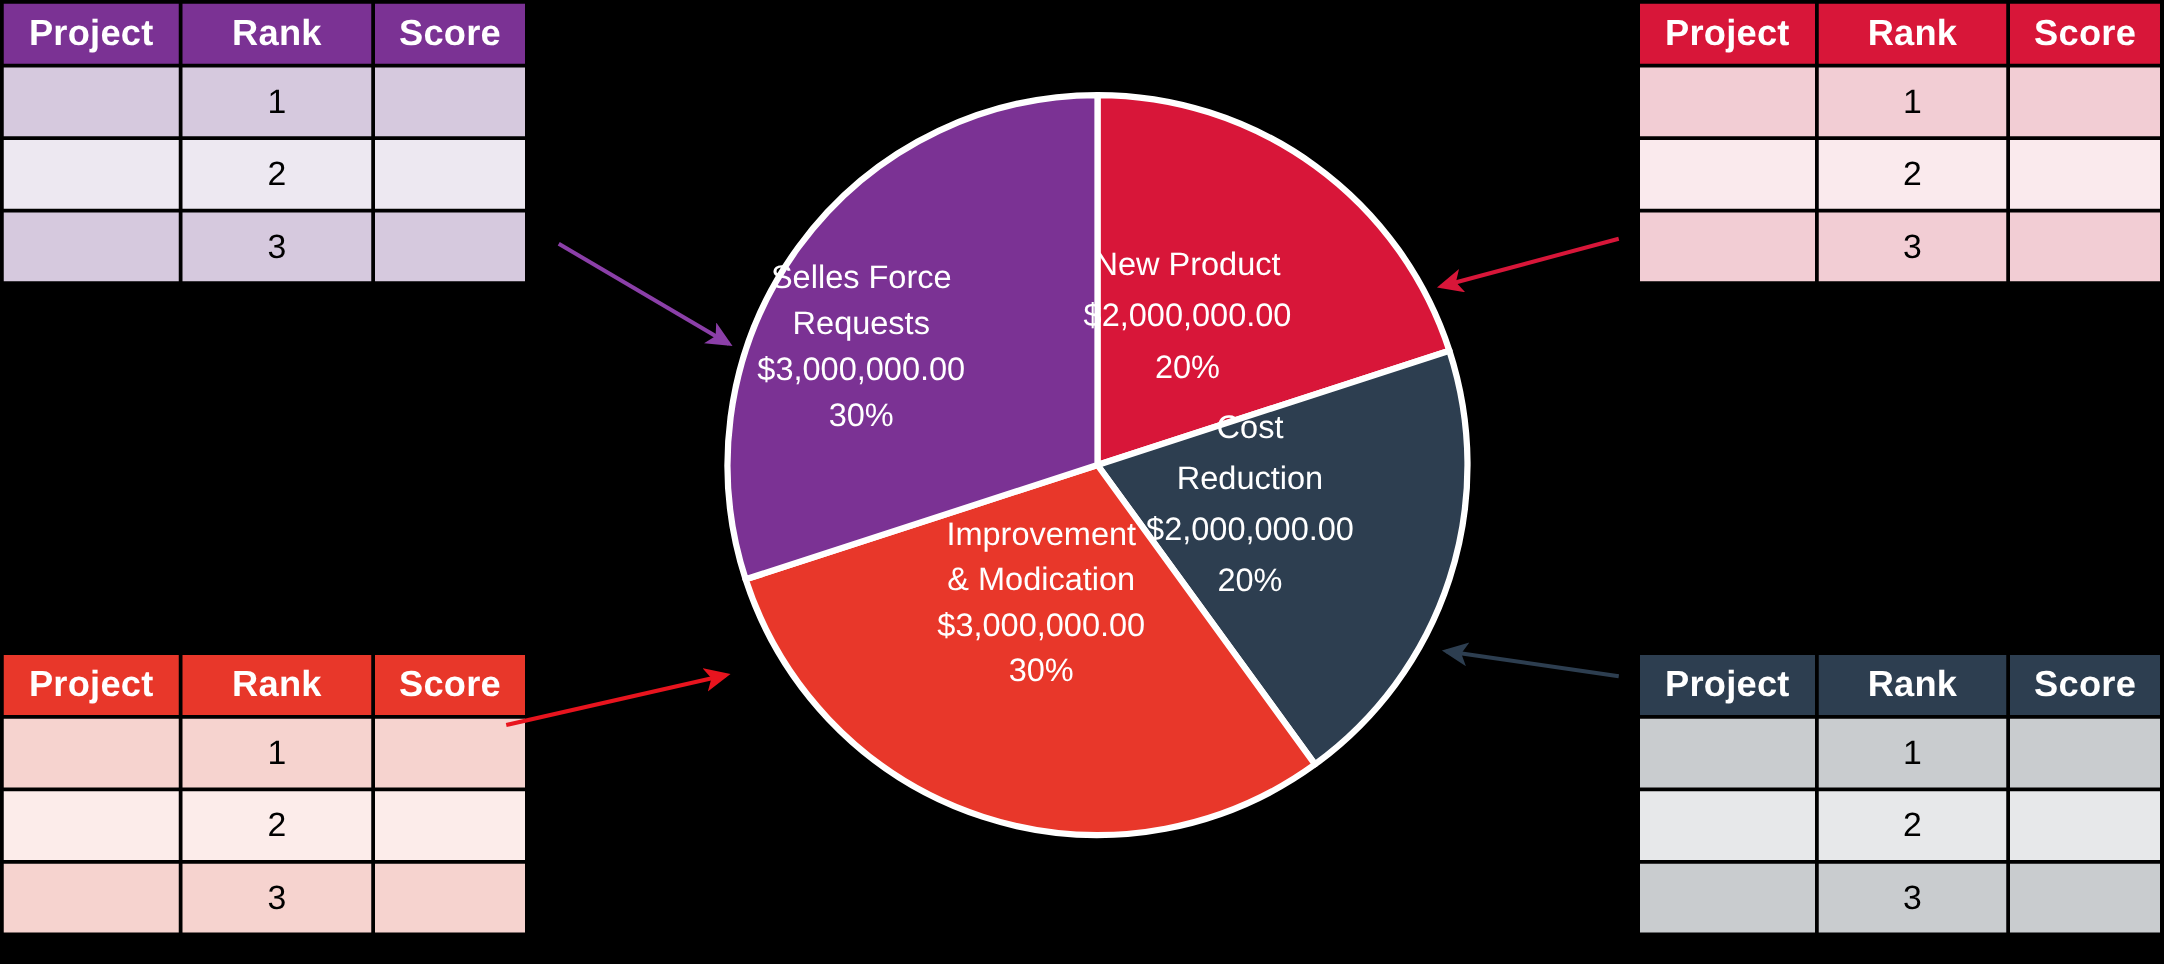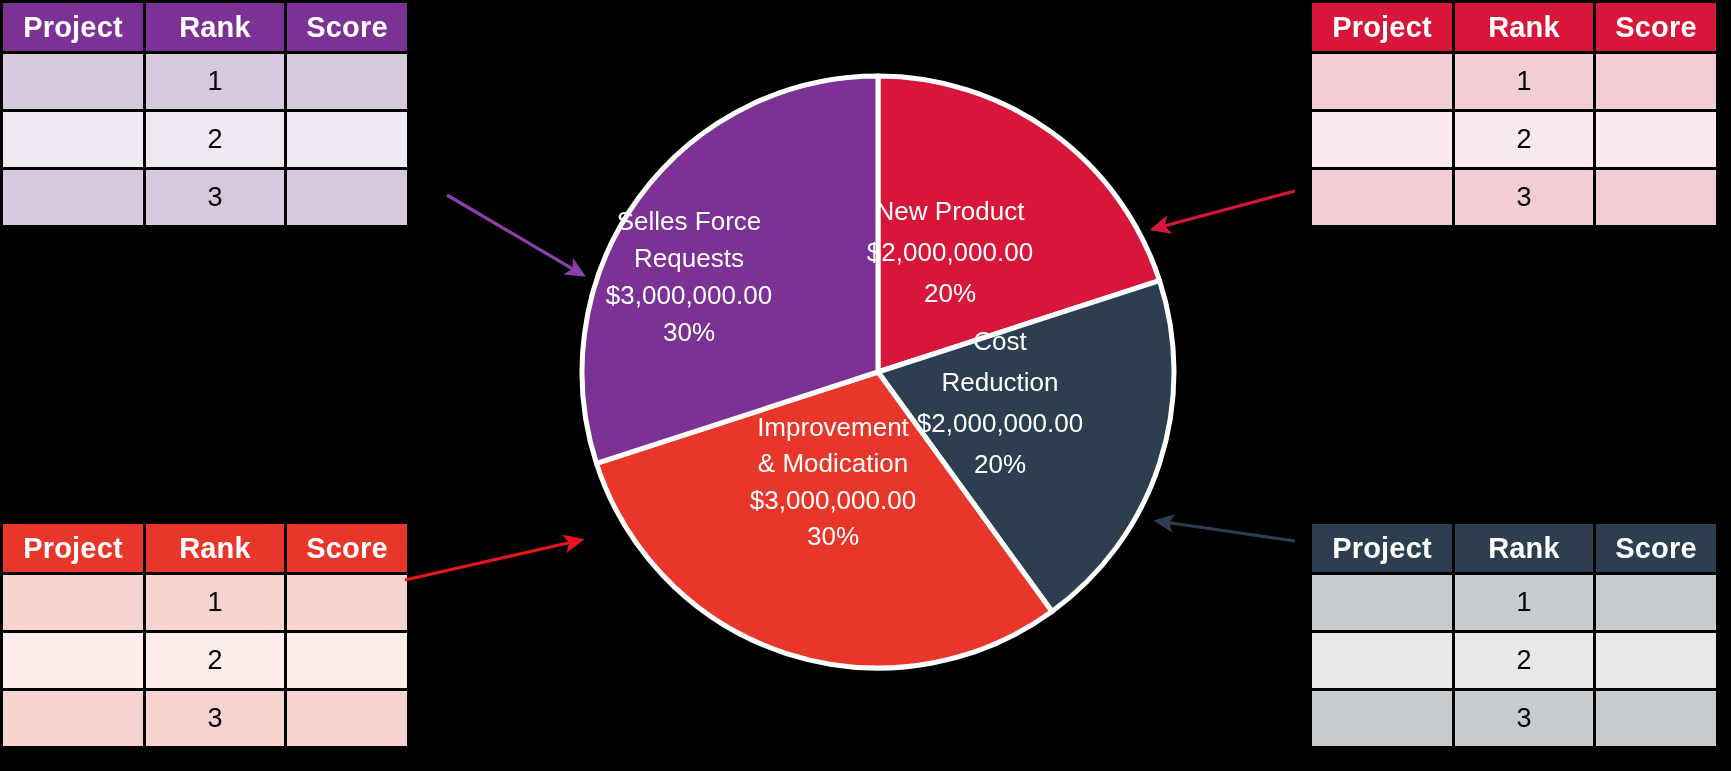--- a/index.html
+++ b/index.html
@@ -43,21 +43,21 @@
   }
   .rank-table td {
     height: 55px;
     padding: 0;
     text-align: center;
     font-size: 27px;
     font-weight: normal;
     color: #000000;
   }
   .col-project { width: 140px; }
-  .col-rank    { width: 138px; }
+  .col-rank    { width: 151px; }
   .col-score   { width: 120px; }
 
   
   #table-top-left { left: 0px; top: 0px; }
   #table-top-left th { background: #7B3294; }
   #table-top-left td.band-a { background: #D6C9DE; }
   #table-top-left td.band-b { background: #EDE8F1; }
 
   
   #table-top-right { left: 1309px; top: 0px; }

